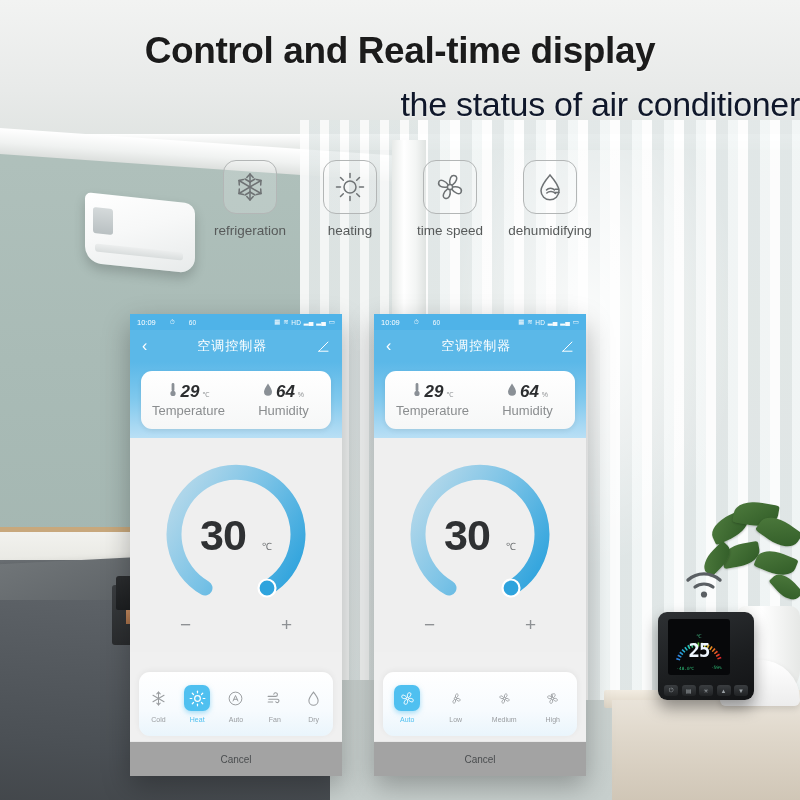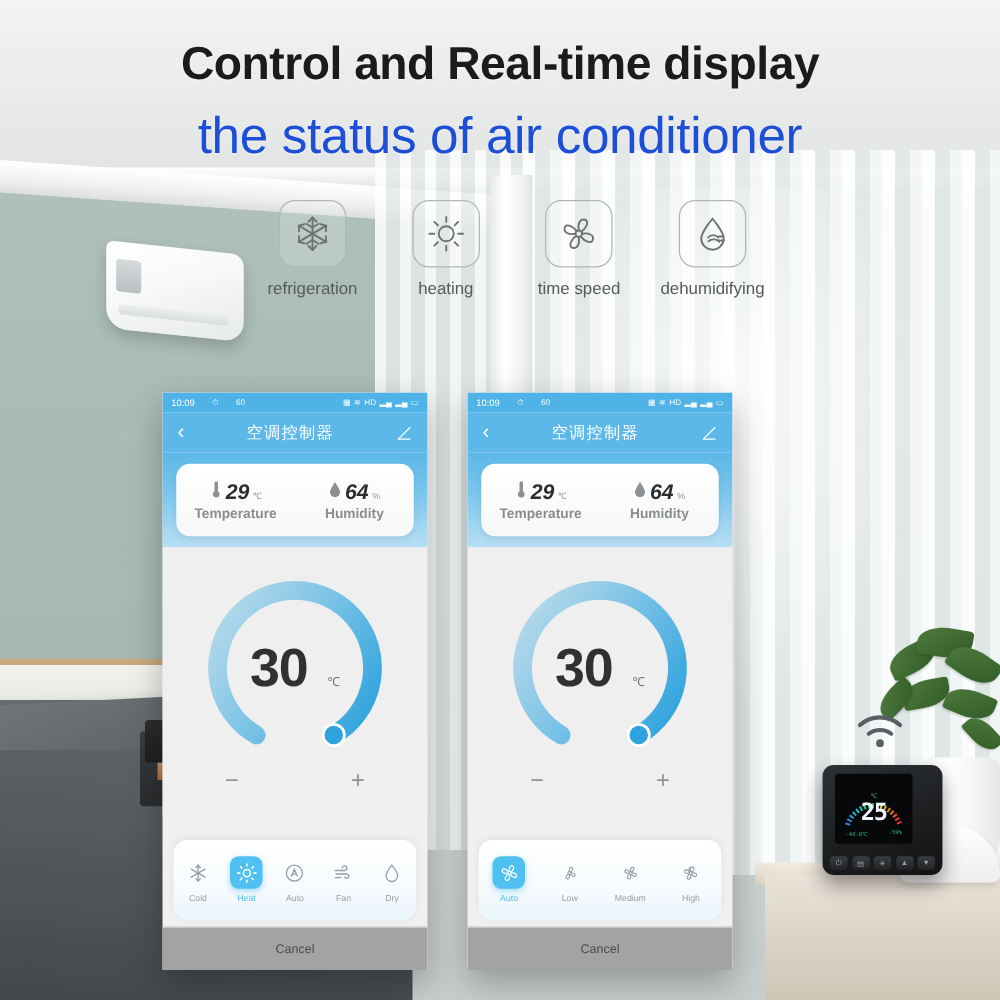--- a/index.html
+++ b/index.html
@@ -104,27 +104,27 @@
         color:#2fbf78;font-size:4.4px;font-family:"DejaVu Sans Mono",monospace;}
   .th-btns{position:absolute;left:6px;bottom:4px;width:84px;display:flex;justify-content:space-between;}
   .th-btn{width:14px;height:11px;border-radius:3px;
         background:linear-gradient(180deg,#3a3d40,#202224);
         display:flex;align-items:center;justify-content:center;color:#9aa0a4;font-size:6px;}
 
   
   .headline{position:absolute;left:0;top:30px;width:800px;text-align:center;
         font-size:37px;font-weight:bold;color:#1b1b1b;letter-spacing:-.4px;
         text-shadow:0 1px 2px rgba(255,255,255,.6);}
-  .subhead{position:absolute;left:0;top:85px;width:800px;text-align:center;
-        font-size:41px;color:#1d4ed8;letter-spacing:-.3px;
+  .subhead{position:absolute;left:0;top:85px;width:800px;text-align:right;
+        font-size:34px;color:#0f172a;letter-spacing:-.3px;
         text-shadow:0 1px 2px rgba(255,255,255,.6);}
 
   
   .features{position:absolute;left:200px;top:160px;width:420px;display:flex;
-        justify-content:space-between;}
+        }
   .feature{width:100px;display:flex;flex-direction:column;align-items:center;}
   .feature-box{width:52px;height:52px;border:1.6px solid #b3b6b6;border-radius:13px;
         display:flex;align-items:center;justify-content:center;background:rgba(255,255,255,.18);}
   .feature-box svg{width:32px;height:32px;}
   .feature-label{margin-top:9px;font-size:13.5px;color:#575a5a;white-space:nowrap;}
 
   
   .phone{position:absolute;top:314px;width:212px;height:462px;
         background:#f0f0f0;overflow:hidden;
         box-shadow:0 10px 26px rgba(0,0,0,.28);}
@@ -146,21 +146,21 @@
   .th-card-wrap{position:relative;height:76px;background:linear-gradient(180deg,#5bb8e8 0%,#7fc8ed 48%,#b9dff5 100%);}
   .th-card{position:absolute;left:11px;top:9px;right:11px;height:58px;
         background:linear-gradient(180deg,#ffffff 0%,#f6f7f7 100%);
         border-radius:11px;display:flex;box-shadow:0 2px 5px rgba(0,0,0,.08);}
   .th-col{flex:1;display:flex;flex-direction:column;align-items:center;justify-content:center;gap:3px;}
   .th-row{display:flex;align-items:baseline;gap:3px;}
   .th-ico{width:10px;height:15px;display:flex;align-items:center;justify-content:center;}
   .th-ico svg{width:10px;height:15px;}
   .th-val{font-size:17px;font-weight:bold;color:#2b2d2f;line-height:1;font-style:italic;}
   .th-u{font-size:7px;color:#8d9092;}
-  .th-lab{font-size:11px;color:#8a8d8f;font-weight:bold;}
+  .th-lab{font-size:13px;color:#8a8d8f;}
 
   .dial-area{position:relative;height:214px;background:#efefef;}
   .dial{position:absolute;left:50%;top:18px;transform:translateX(-50%);width:150px;height:150px;}
   .dial svg{width:150px;height:150px;display:block;}
   .dial-center{position:absolute;left:0;right:0;top:58px;display:flex;
         align-items:baseline;justify-content:center;gap:16px;}
   .dial-val{font-size:43px;font-weight:bold;color:#2f3133;line-height:1;letter-spacing:-1px;}
   .dial-unit{font-size:10px;color:#6e7173;}
   .dial-minus,.dial-plus{position:absolute;top:176px;font-size:19px;color:#8e9194;font-weight:300;}
   .dial-minus{left:50px;}

